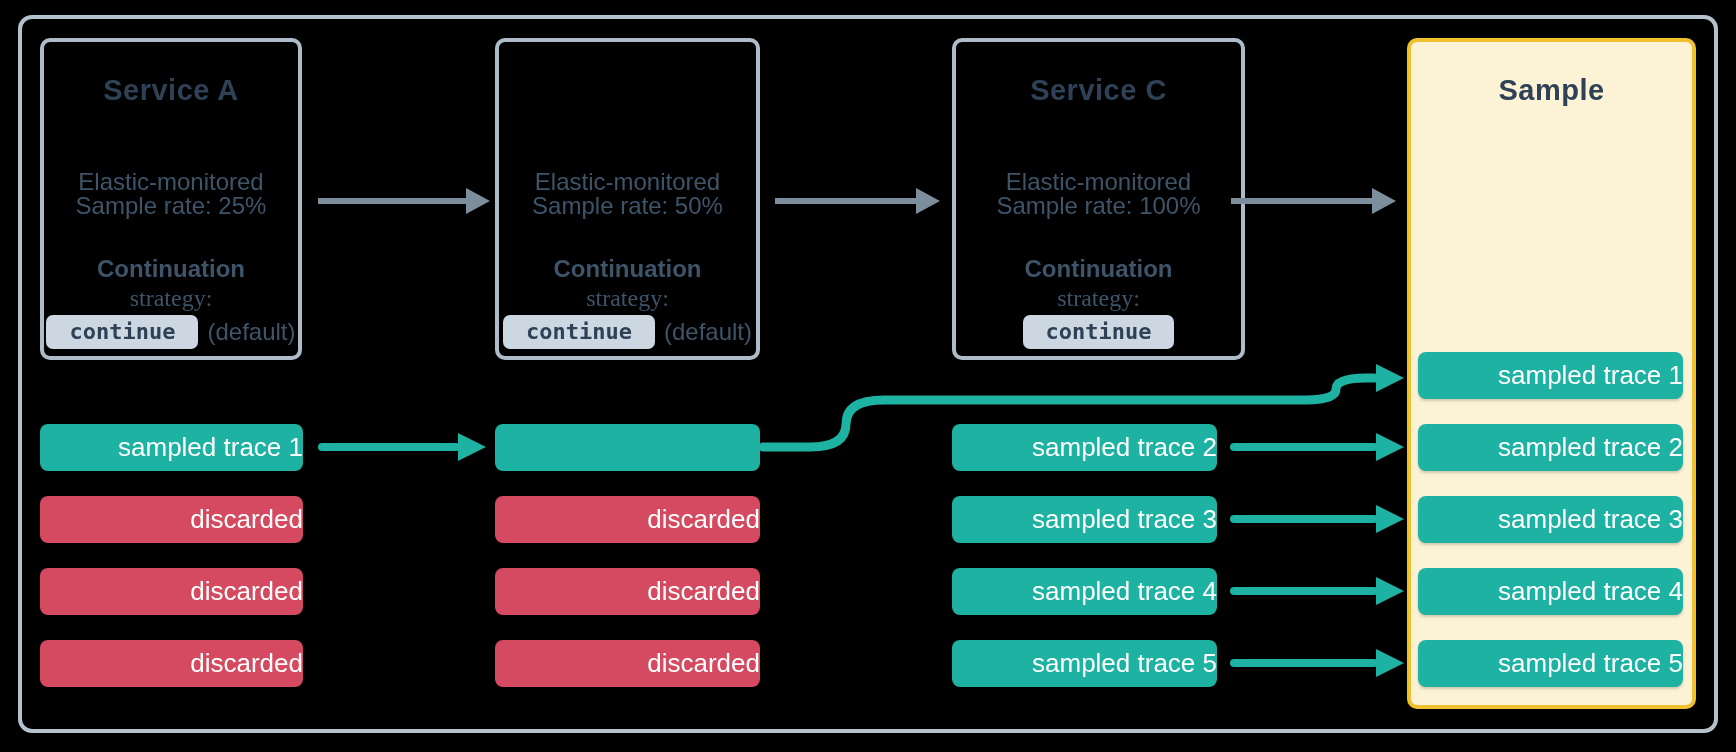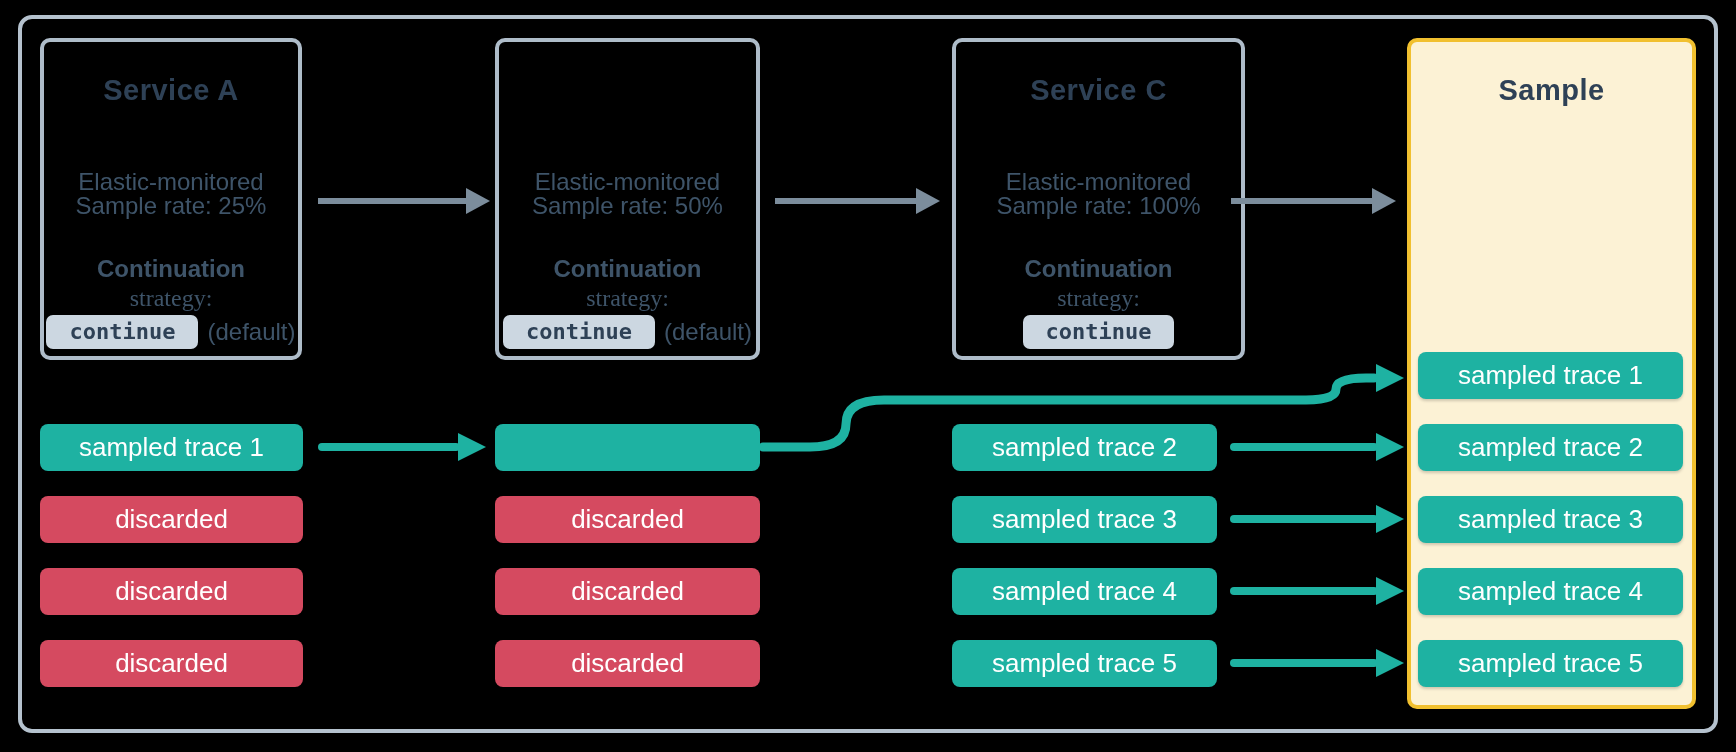--- a/index.html
+++ b/index.html
@@ -105,21 +105,21 @@
   }
 
   .trace-chip {
     position: absolute;
     height: 47px;
     border-radius: 8px;
     color: var(--chip-text);
     font-size: 26px;
     font-weight: 500;
     line-height: 47px;
-    text-align: center;
+    text-align: right;
     white-space: nowrap;
     box-shadow: 0 2px 3px rgba(0,0,0,0.18);
   }
   .trace-chip.teal { background: var(--teal); }
   .trace-chip.red  { background: var(--red); }
 
   .col-a { left: 40px;   width: 263px; }
   .col-b { left: 495px;  width: 265px; }
   .col-c { left: 952px;  width: 265px; }
   .col-r { left: 1418px; width: 265px; }

